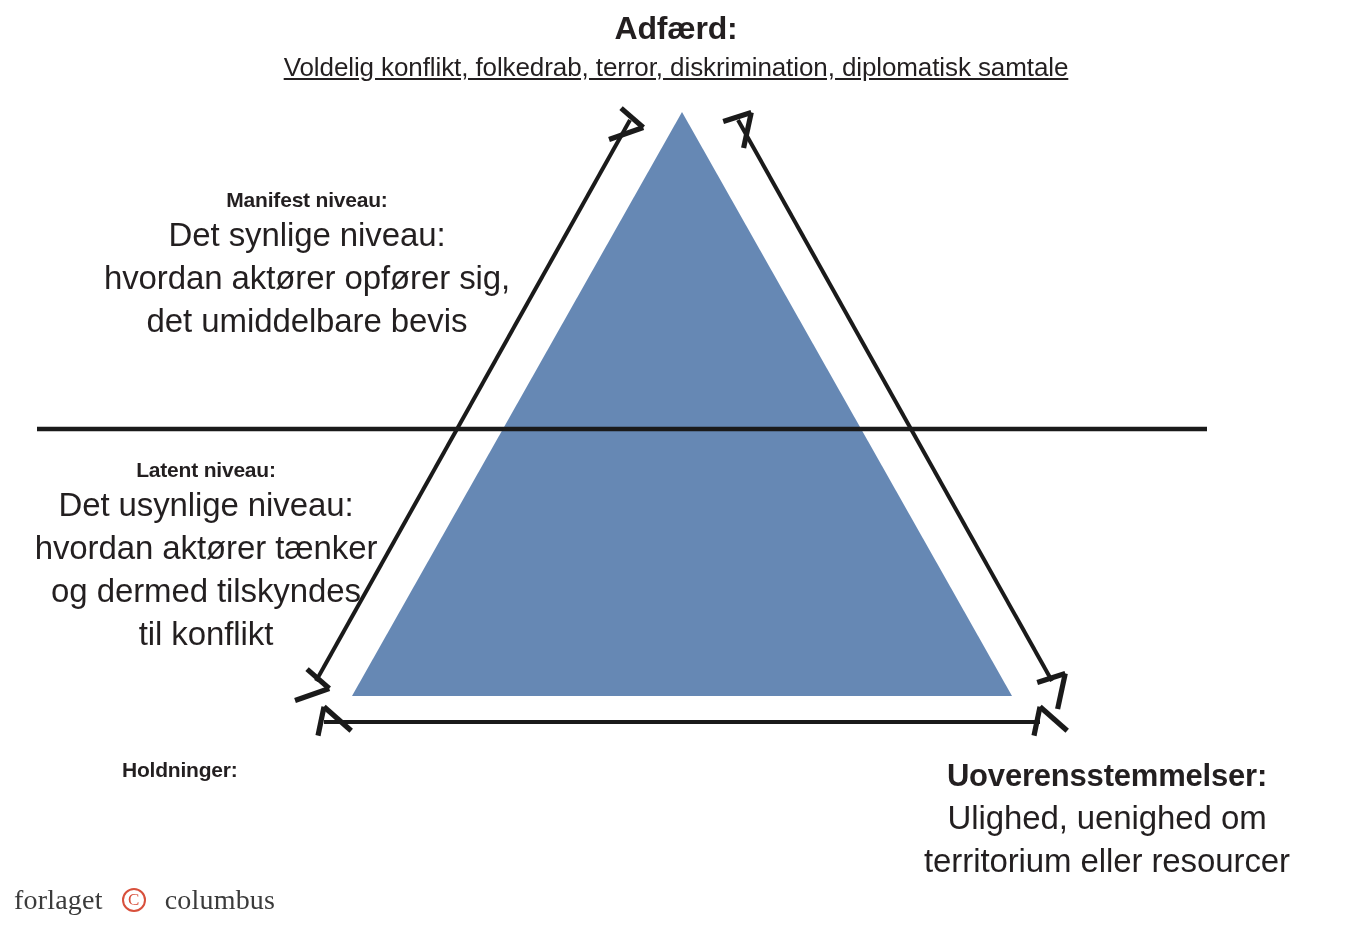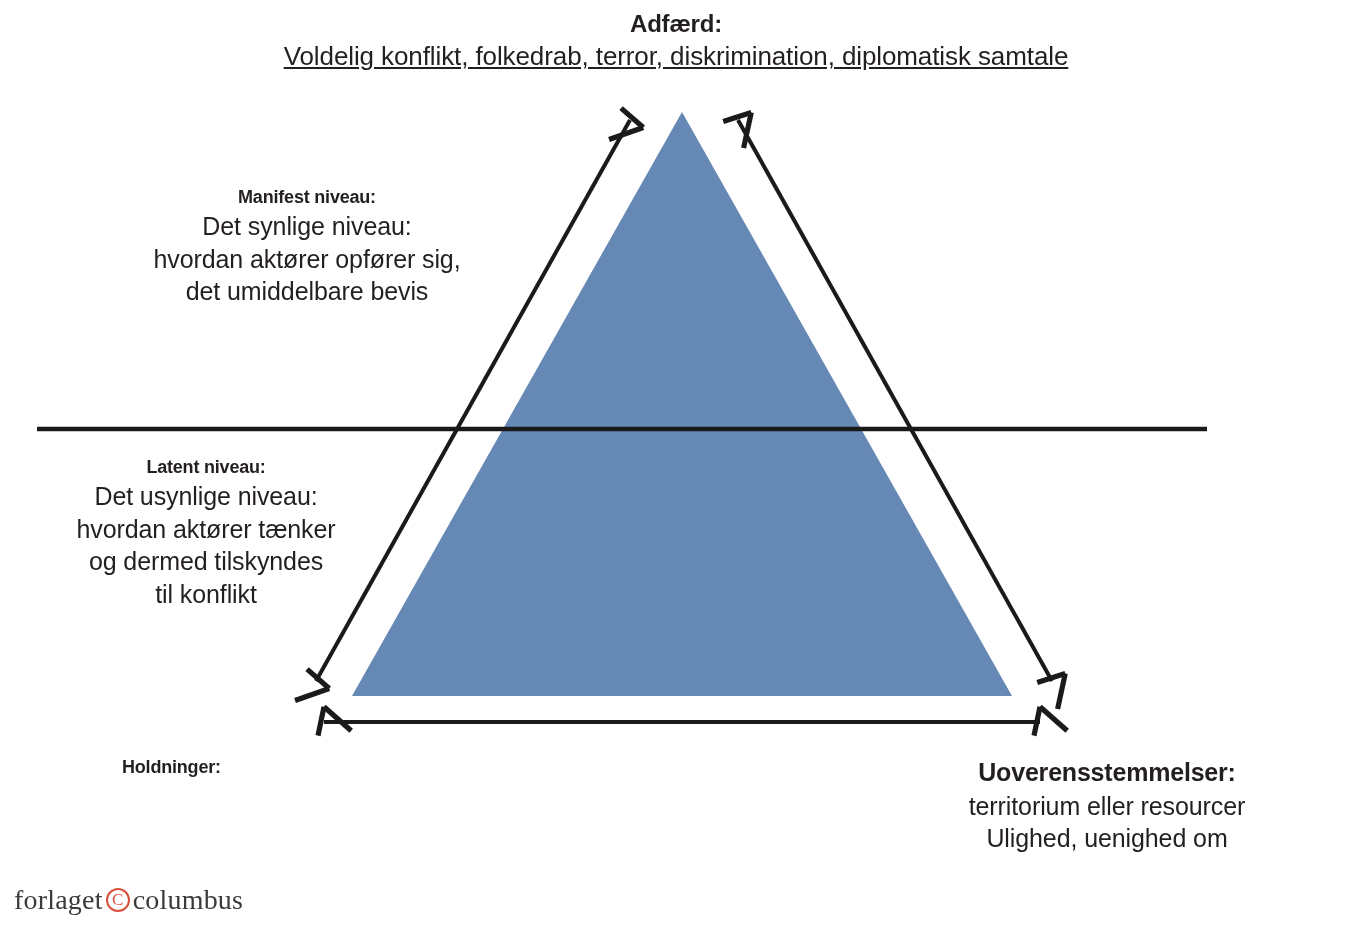--- a/index.html
+++ b/index.html
@@ -34,38 +34,38 @@
 
   
   .txt {
     position: absolute;
     line-height: 1.30;
     letter-spacing: -0.1px;
   }
   .txt .hd {
     display: block;
     font-weight: bold;
-    font-size: 18px;
+    font-size: 21px;
     letter-spacing: -0.2px;
     margin-bottom: 1px;
   }
   .txt .bd {
     display: block;
     font-weight: normal;
-    font-size: 25px;
+    font-size: 33px;
   }
 
   
   #behaviour-block {
     left: 0;
     top: 8px;
     width: 1352px;
     text-align: center;
   }
-  #behaviour-block .hd { font-size: 24px; }
+  #behaviour-block .hd { font-size: 32px; }
   #behaviour-block .bd { font-size: 26px; text-decoration: underline; }
 
   
   #manifest-block {
     left: 72px;
     top: 186px;
     width: 470px;
     text-align: center;
   }
 
@@ -85,30 +85,30 @@
     text-align: left;
   }
 
   
   #contradictions-block {
     left: 872px;
     top: 756px;
     width: 470px;
     text-align: center;
   }
-  #contradictions-block .hd { font-size: 25px; }
+  #contradictions-block .hd { font-size: 31px; }
 
   
   #publisher-logo {
     position: absolute;
     left: 14px;
     top: 884px;
     display: flex;
     align-items: center;
-    gap: 3px;
+    gap: 19px;
     font-family: "Liberation Serif", serif;
     font-size: 28px;
     color: #3b3b3b;
     letter-spacing: 0.2px;
   }
   #publisher-logo .cmark {
     display: inline-flex;
     align-items: center;
     justify-content: center;
     width: 24px;
@@ -170,22 +170,22 @@
     <span class="bd">og dermed tilskyndes</span>
     <span class="bd">til konflikt</span>
   </div>
 
   <div class="txt" id="attitudes-block">
     <span class="hd">Holdninger:</span>
   </div>
 
   <div class="txt" id="contradictions-block">
     <span class="hd">Uoverensstemmelser:</span>
+    <span class="bd">Ulighed, uenighed om</span>
     <span class="bd">territorium eller resourcer</span>
-    <span class="bd">Ulighed, uenighed om</span>
   </div>
 
   <div id="publisher-logo">
     <span>forlaget</span>
     <span class="cmark">C</span>
     <span>columbus</span>
   </div>
 
 </div>
 

